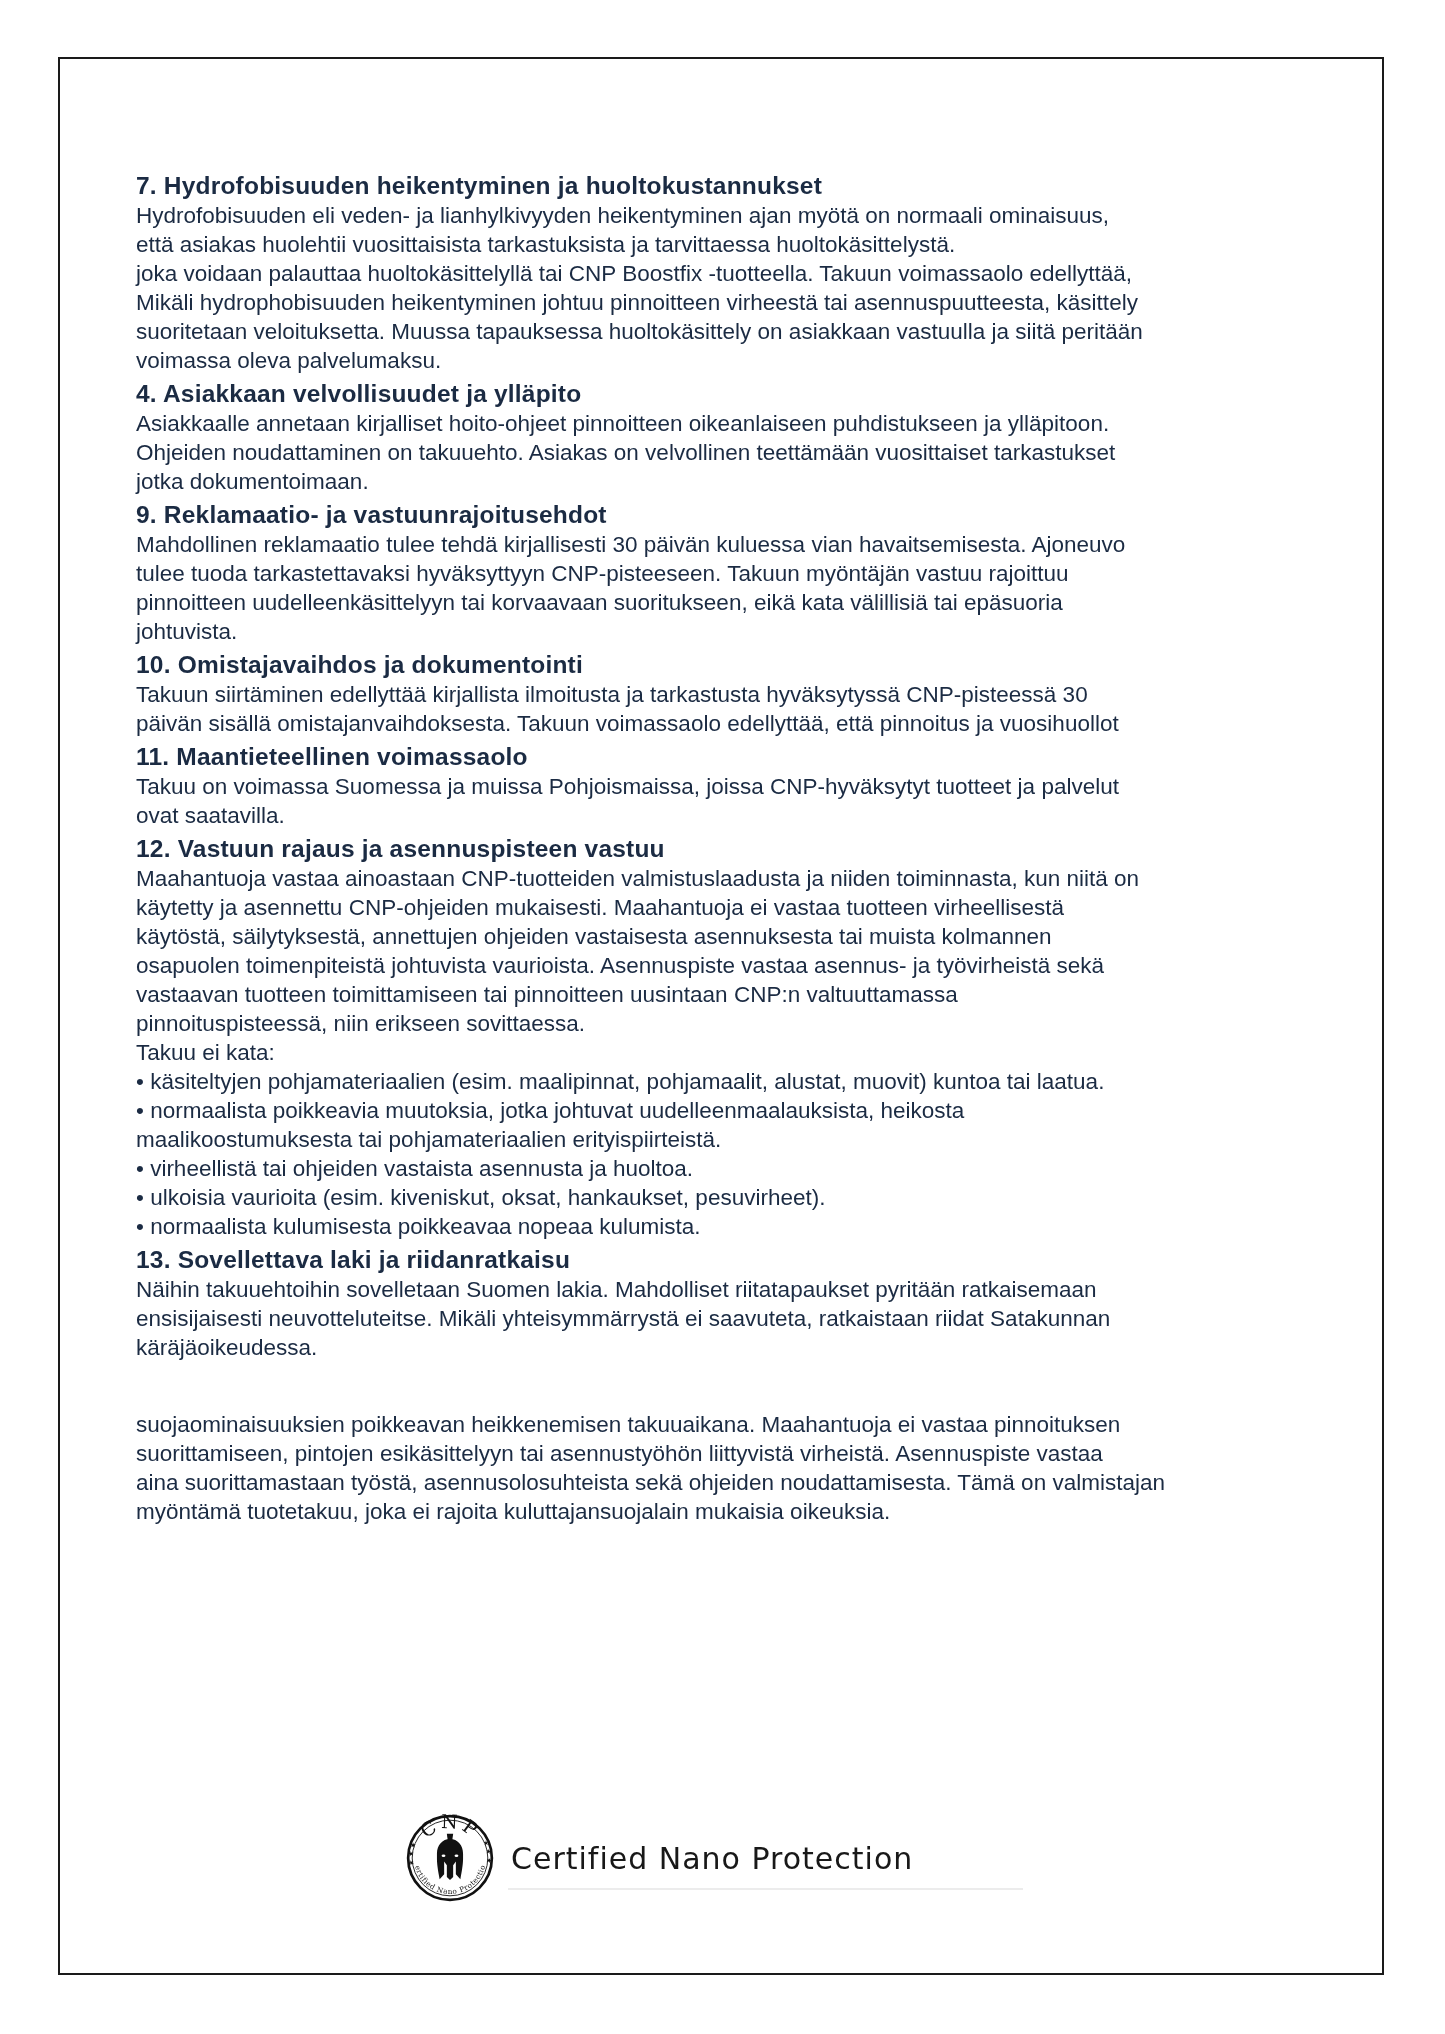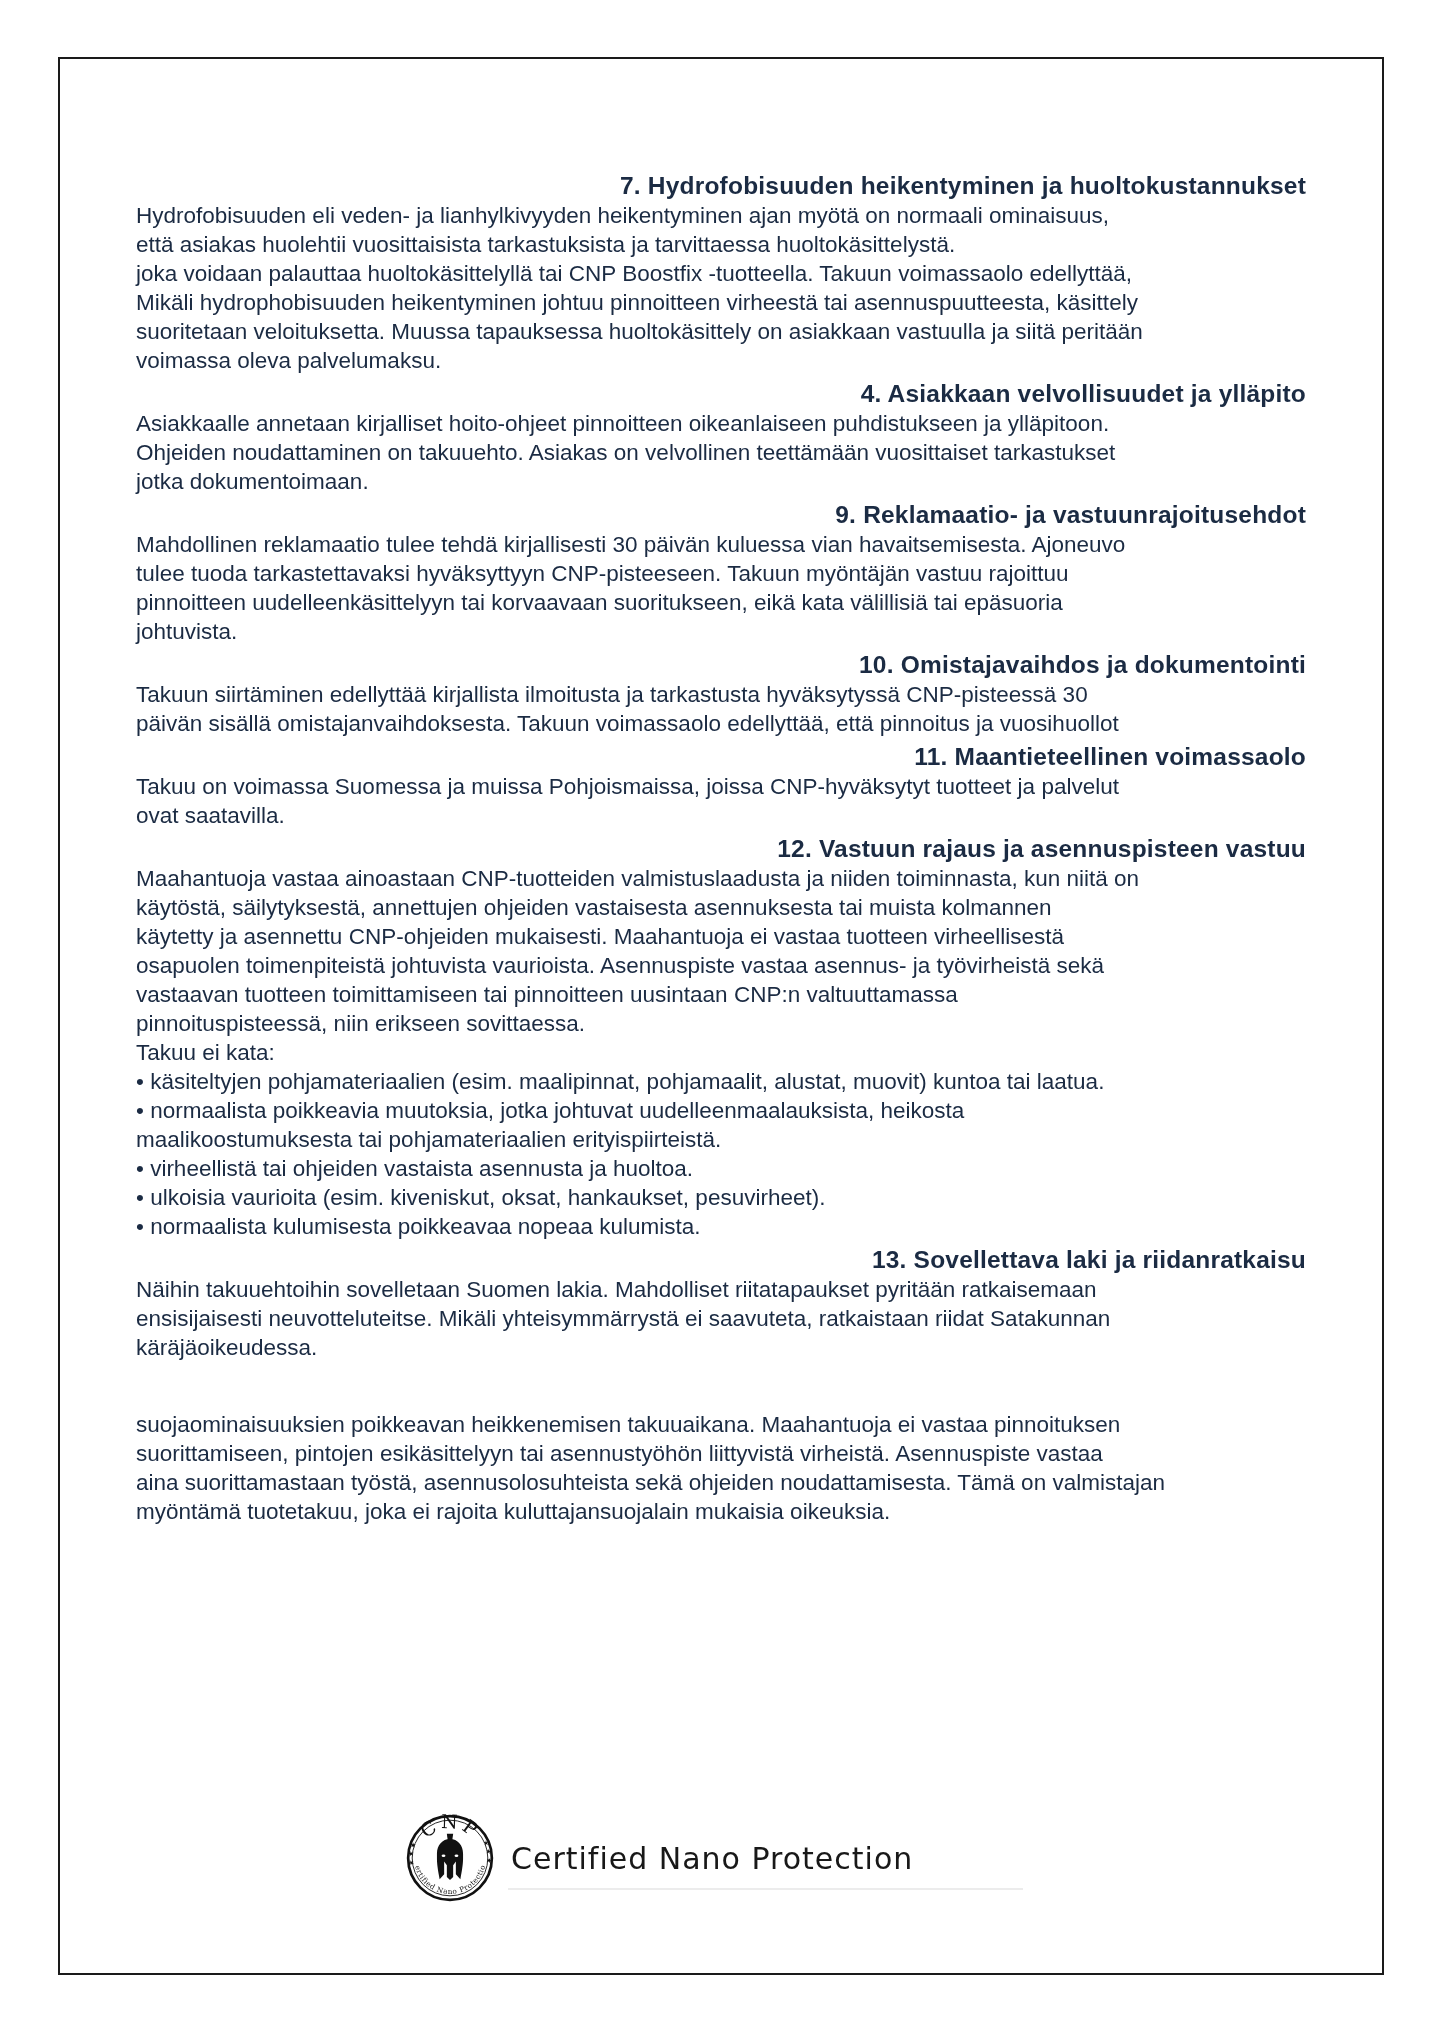--- a/index.html
+++ b/index.html
@@ -33,21 +33,20 @@
     font-size: 22.5px;
     line-height: 29px;
   }
   .section-heading {
     font-size: 24.5px;
     font-weight: bold;
     line-height: 31px;
     margin-top: 3px;
     white-space: nowrap;
     letter-spacing: 0.2px;
-    text-align: right;
   }
   .section-heading:first-child { margin-top: 0; }
   .text-line {
     white-space: nowrap;
   }
   .closing-paragraph {
     margin-top: 48px;
   }
   .cnp-logo-row {
     position: absolute;
@@ -104,22 +103,22 @@
       <div class="text-line">pinnoitteen uudelleenkäsittelyyn tai korvaavaan suoritukseen, eikä kata välillisiä tai epäsuoria</div>
       <div class="text-line">johtuvista.</div>
       <div class="section-heading">10. Omistajavaihdos ja dokumentointi</div>
       <div class="text-line">Takuun siirtäminen edellyttää kirjallista ilmoitusta ja tarkastusta hyväksytyssä CNP-pisteessä 30</div>
       <div class="text-line">päivän sisällä omistajanvaihdoksesta. Takuun voimassaolo edellyttää, että pinnoitus ja vuosihuollot</div>
       <div class="section-heading">11. Maantieteellinen voimassaolo</div>
       <div class="text-line">Takuu on voimassa Suomessa ja muissa Pohjoismaissa, joissa CNP-hyväksytyt tuotteet ja palvelut</div>
       <div class="text-line">ovat saatavilla.</div>
       <div class="section-heading">12. Vastuun rajaus ja asennuspisteen vastuu</div>
       <div class="text-line">Maahantuoja vastaa ainoastaan CNP-tuotteiden valmistuslaadusta ja niiden toiminnasta, kun niitä on</div>
+      <div class="text-line">käytetty ja asennettu CNP-ohjeiden mukaisesti. Maahantuoja ei vastaa tuotteen virheellisestä</div>
       <div class="text-line">käytöstä, säilytyksestä, annettujen ohjeiden vastaisesta asennuksesta tai muista kolmannen</div>
-      <div class="text-line">käytetty ja asennettu CNP-ohjeiden mukaisesti. Maahantuoja ei vastaa tuotteen virheellisestä</div>
       <div class="text-line">osapuolen toimenpiteistä johtuvista vaurioista. Asennuspiste vastaa asennus- ja työvirheistä sekä</div>
       <div class="text-line">vastaavan tuotteen toimittamiseen tai pinnoitteen uusintaan CNP:n valtuuttamassa</div>
       <div class="text-line">pinnoituspisteessä, niin erikseen sovittaessa.</div>
       <div class="text-line">Takuu ei kata:</div>
       <div class="text-line">• käsiteltyjen pohjamateriaalien (esim. maalipinnat, pohjamaalit, alustat, muovit) kuntoa tai laatua.</div>
       <div class="text-line">• normaalista poikkeavia muutoksia, jotka johtuvat uudelleenmaalauksista, heikosta</div>
       <div class="text-line">maalikoostumuksesta tai pohjamateriaalien erityispiirteistä.</div>
       <div class="text-line">• virheellistä tai ohjeiden vastaista asennusta ja huoltoa.</div>
       <div class="text-line">• ulkoisia vaurioita (esim. kiveniskut, oksat, hankaukset, pesuvirheet).</div>
       <div class="text-line">• normaalista kulumisesta poikkeavaa nopeaa kulumista.</div>

